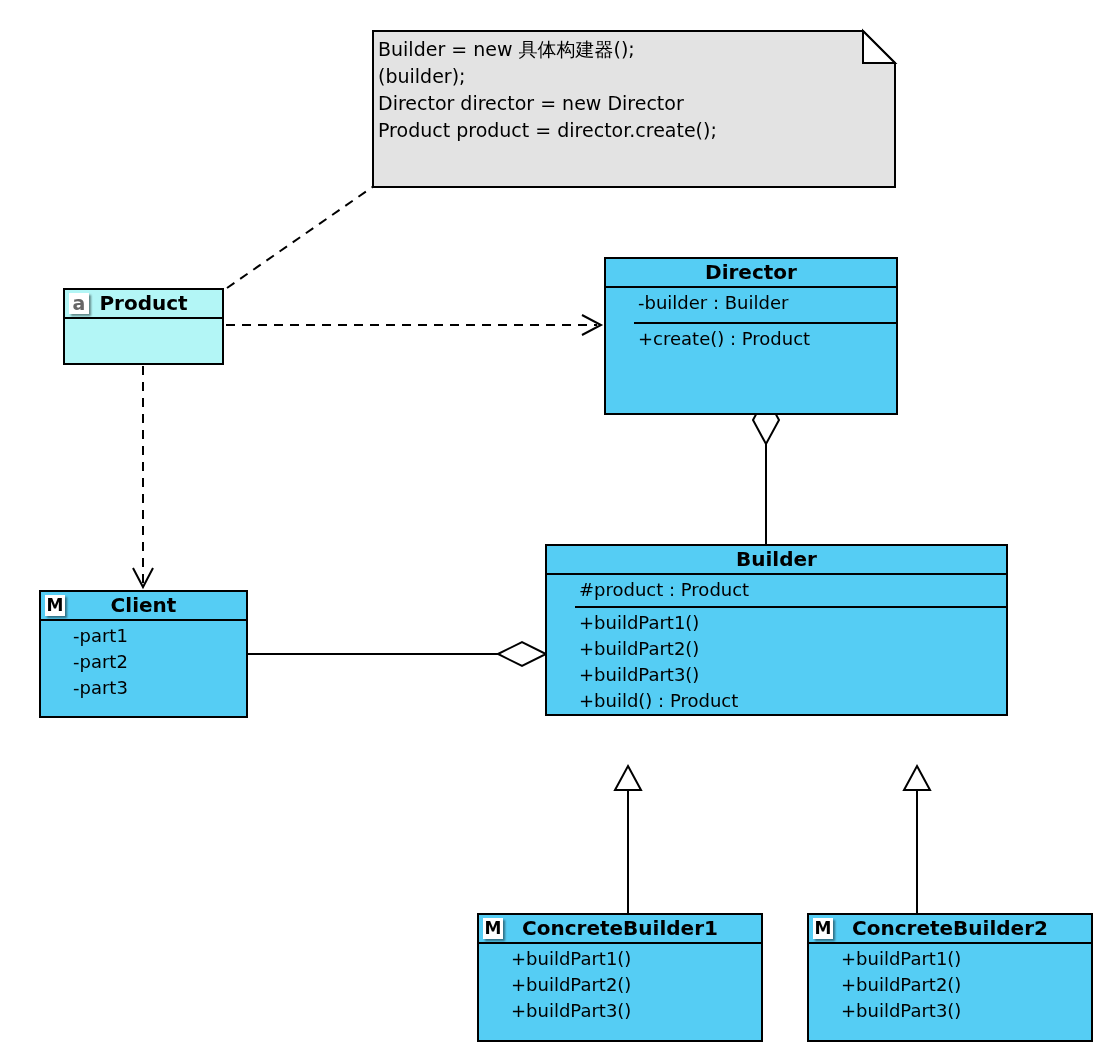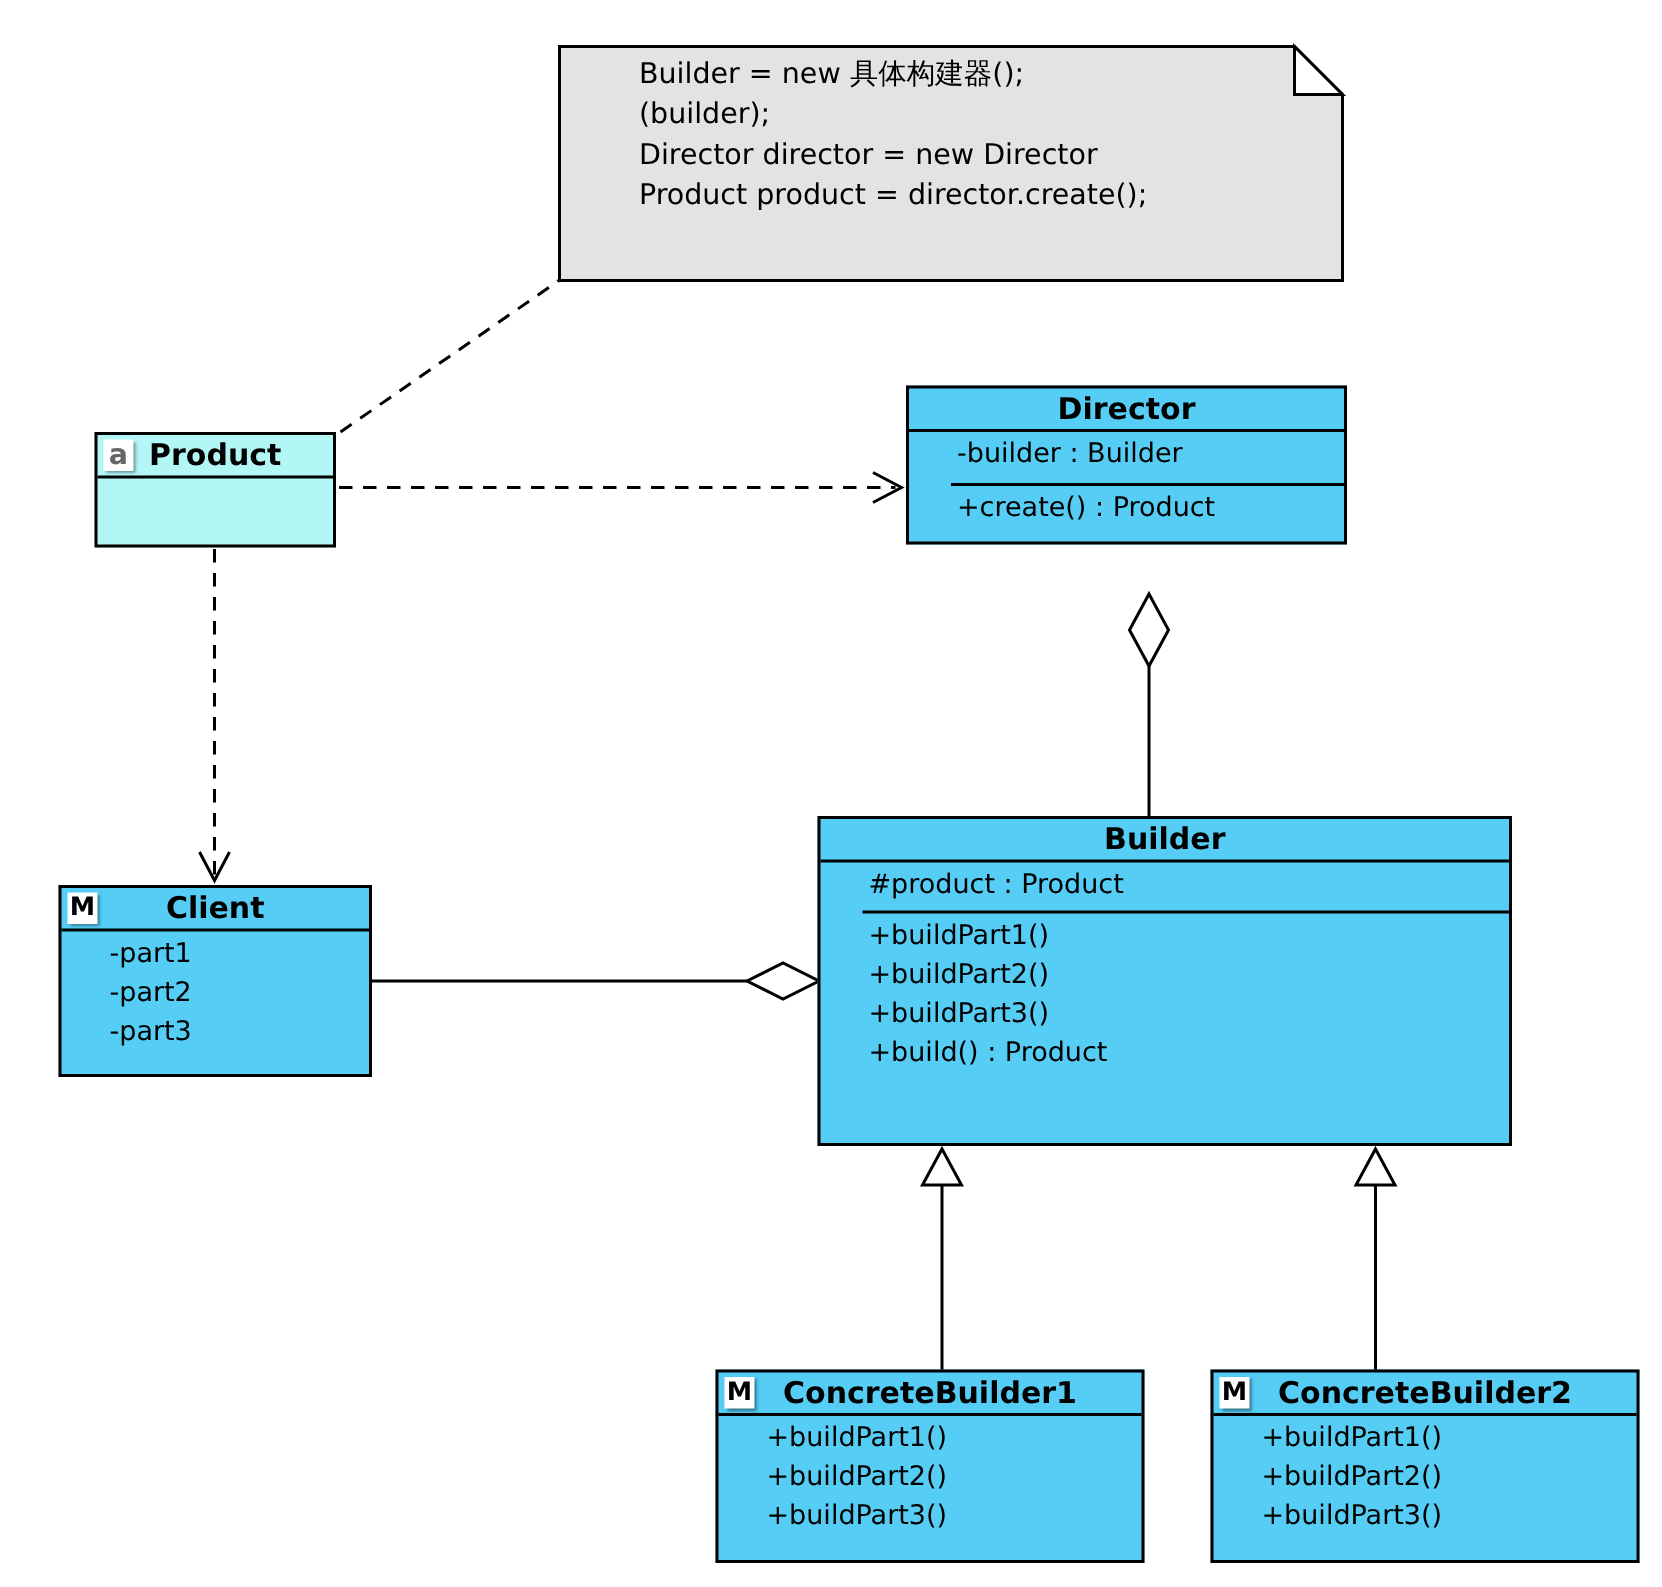--- a/index.html
+++ b/index.html
@@ -24,21 +24,20 @@
 
   .note-text {
     position: absolute;
     left: 378px; top: 36px;
     width: 505px;
     z-index: 2;
     font-size: 19px;
     line-height: 27px;
     color: #000;
     white-space: nowrap;
-    margin-left: 48px;
   }
 
   .uml-class {
     position: absolute;
     box-sizing: border-box;
     border: 2px solid var(--line, #000);
     background: var(--class-fill, #55cdf4);
     z-index: 1;
     display: flex;
     flex-direction: column;
@@ -72,23 +71,23 @@
   .compartment.sep { border-bottom: 2px solid var(--line, #000); }
   .compartment.grow { flex: 1 1 auto; }
   .member {
     font-size: 18px;
     line-height: 26px;
     color: #000;
     white-space: nowrap;
   }
   
   #class-client  { left: 63px;  top: 288px; width: 161px; height: 77px; }
-  #class-director{ left: 604px; top: 257px; width: 294px; height: 106px; }
+  #class-director{ left: 604px; top: 257px; width: 294px; height: 158px; }
   #class-product { left: 39px;  top: 590px; width: 209px; height: 128px; }
-  #class-builder { left: 545px; top: 544px; width: 463px; height: 220px; }
+  #class-builder { left: 545px; top: 544px; width: 463px; height: 172px; }
   #class-cb1     { left: 477px; top: 913px; width: 286px; height: 129px; }
   #class-cb2     { left: 807px; top: 913px; width: 286px; height: 129px; }
   #class-director .attrs { height: 36px; }
   #class-builder  .attrs { height: 34px; }
 </style>
 </head>
 <body>
 
 <div class="canvas">
 

